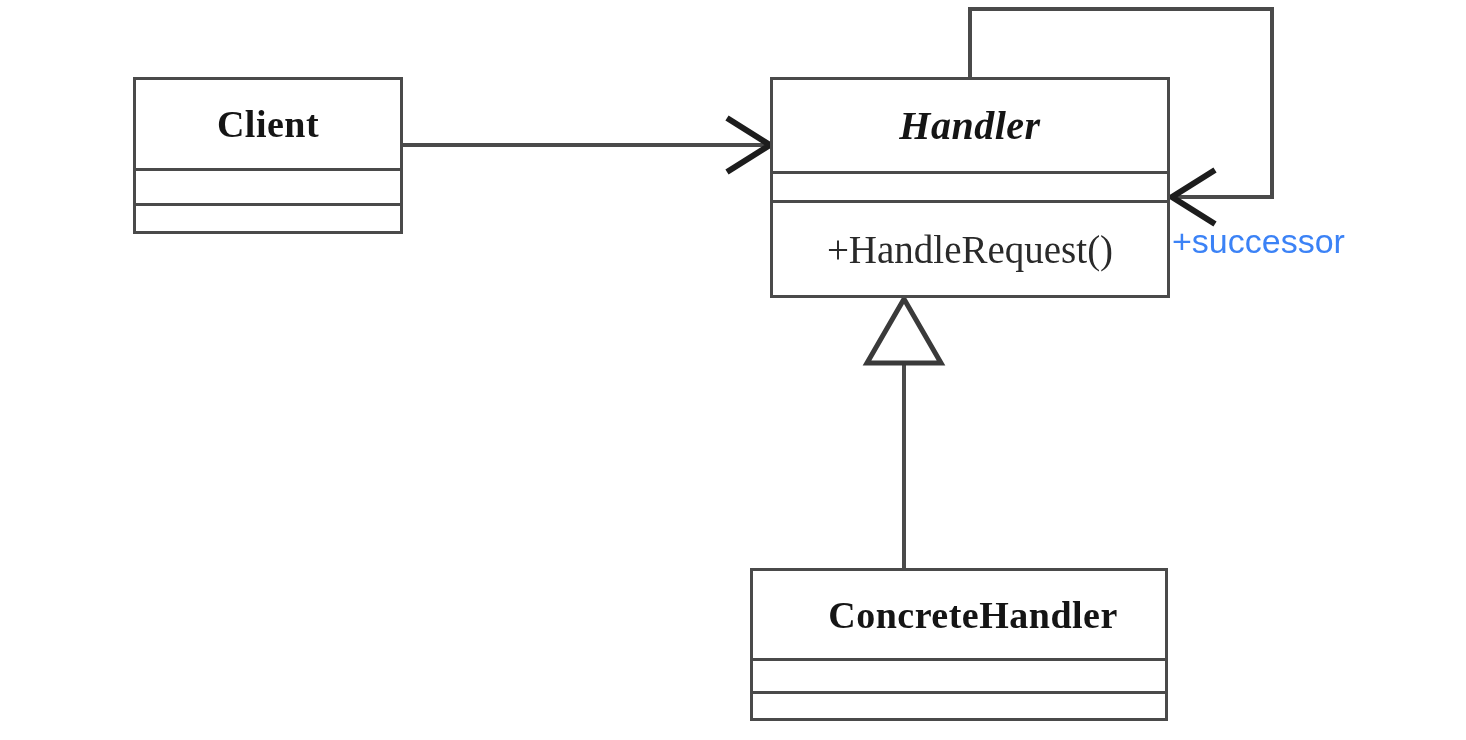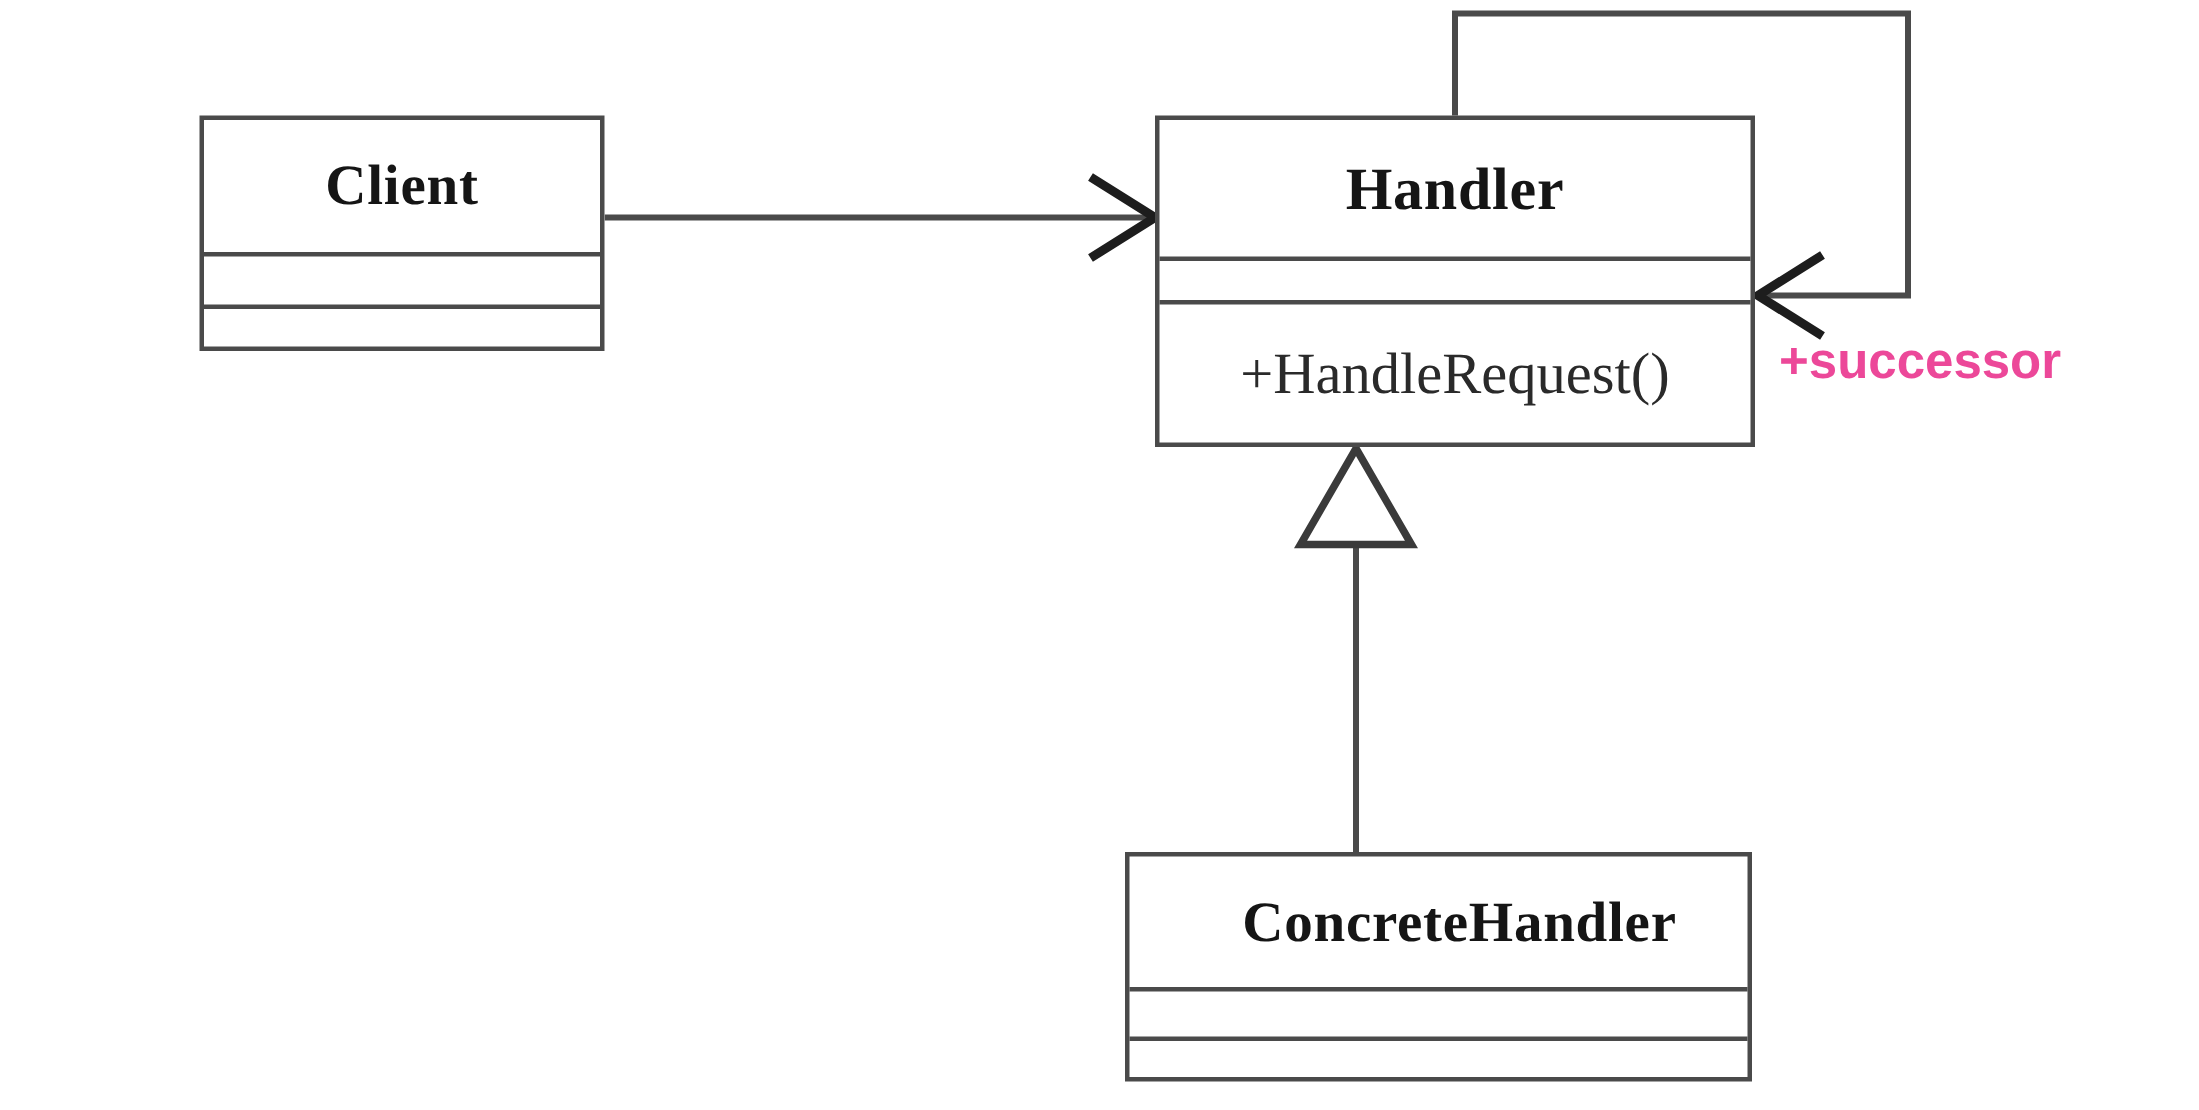--- a/index.html
+++ b/index.html
@@ -48,34 +48,34 @@
     border-top: 3px solid #4a4a4a;
   }
   .class-name {
     font-family: "Liberation Serif", serif;
     font-weight: bold;
     color: #151515;
     letter-spacing: 0.5px;
     white-space: nowrap;
   }
   .class-name.abstract {
+    font-style: italic;
   }
   .member-text {
     font-family: "Liberation Serif", serif;
     font-weight: normal;
     color: #2a2a2a;
     white-space: nowrap;
   }
   .edge-label {
     position: absolute;
     font-family: "Liberation Sans", sans-serif;
-    font-weight: bold;
-    color: #ec4899;
+    font-weight: normal;
+    color: #3b82f6;
     white-space: nowrap;
-    margin-left: 14px;
   }
 
   
   #class-client {
     left: 133px;
     top: 77px;
     width: 270px;
     height: 157px;
   }
   #class-client .c-title { height: 88px; }

